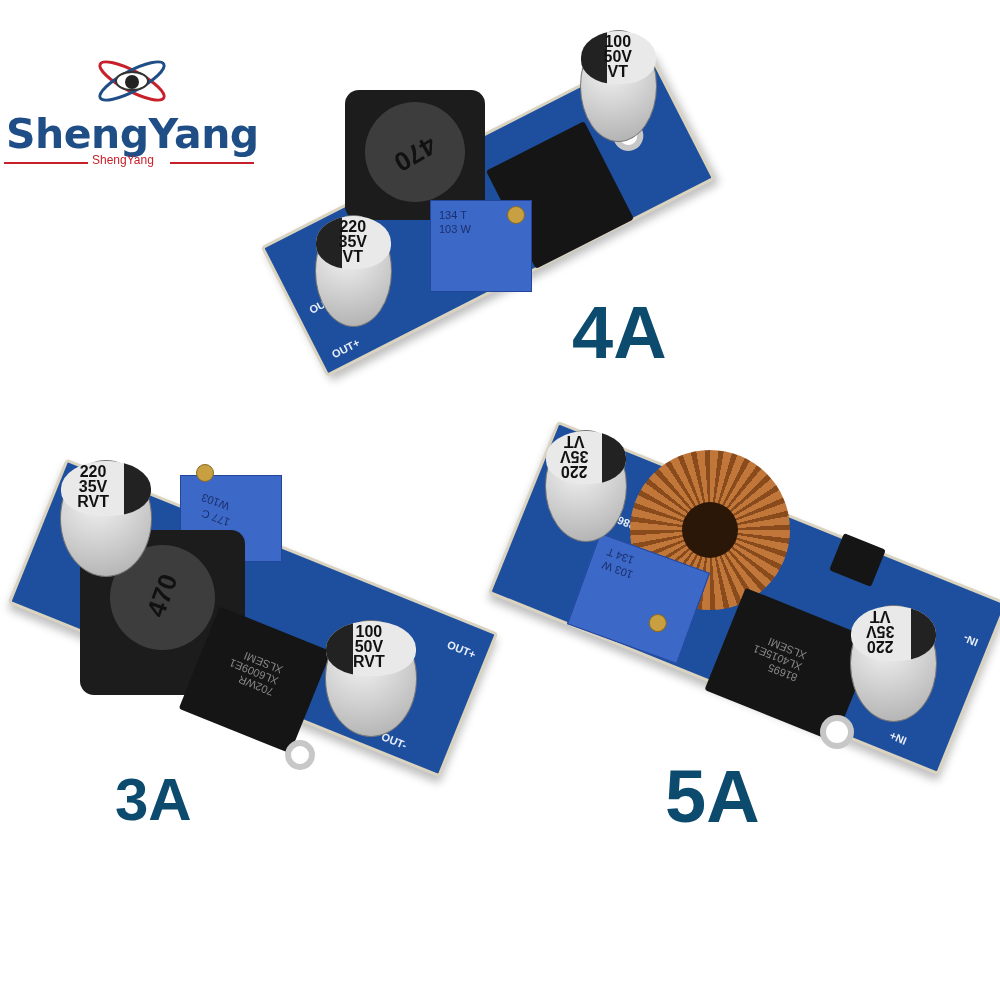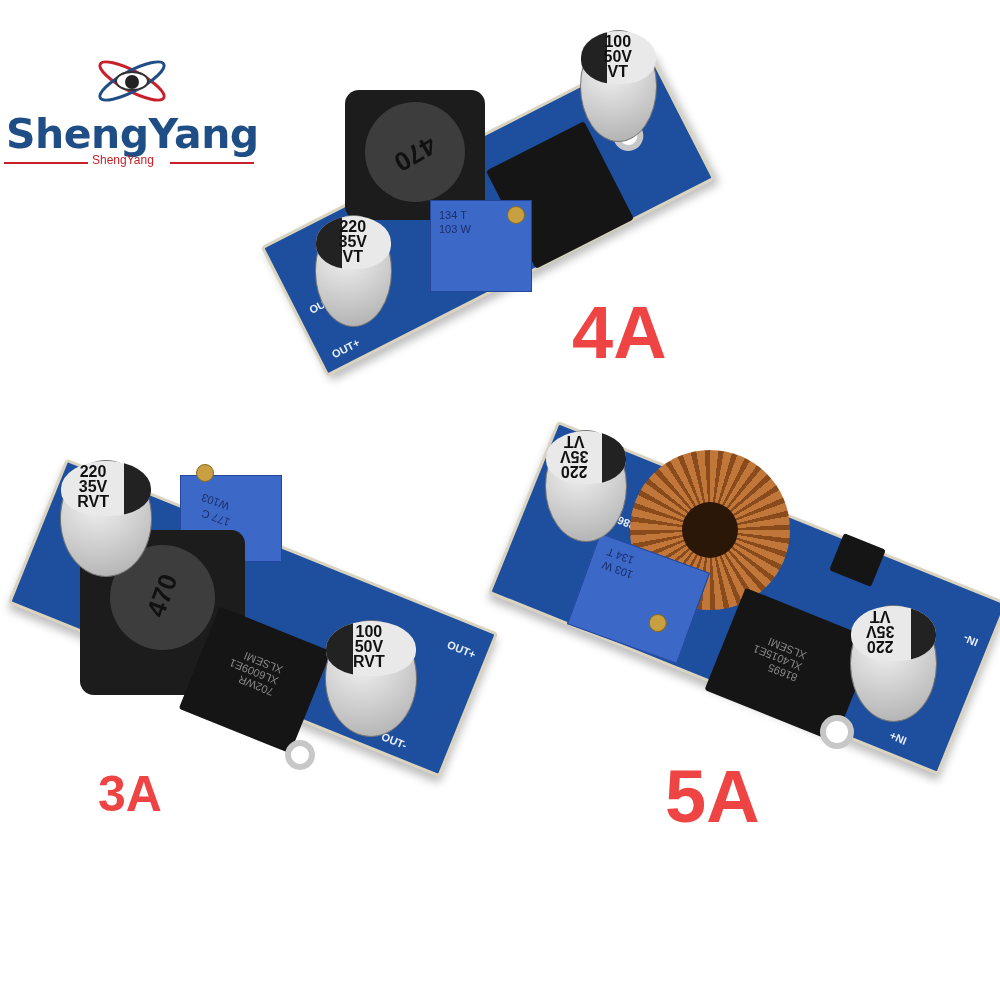--- a/index.html
+++ b/index.html
@@ -21,21 +21,21 @@
   .ind-label{position:absolute;width:100%;text-align:center;color:#111;font-weight:bold;}
   .pot{position:absolute;background:#3c68c8;border:1px solid #23459a;}
   .pot-label{position:absolute;font-size:11px;color:#1b2f6b;line-height:12px;}
   .screw{position:absolute;width:16px;height:16px;border-radius:50%;background:#c8a042;border:1px solid #8a6a1e;}
   .chip{position:absolute;background:#151515;border-radius:3px;}
   .chip-label{position:absolute;font-size:11px;color:#888;line-height:12px;}
   .hole{position:absolute;border-radius:50%;background:#fff;border:6px solid #c7c7c7;}
   .silk{position:absolute;color:#e8eef8;font-size:11px;font-weight:bold;}
   .toroid{position:absolute;border-radius:50%;background:repeating-conic-gradient(#c2773a 0 6deg,#8a4b1c 6deg 10deg);}
   .toroid-hole{position:absolute;border-radius:50%;background:#2a1708;}
-  .amp{position:absolute;color:#ef4444;font-weight:bold;font-family:"Liberation Sans",sans-serif;}
+  .amp{position:absolute;color:#0c4a6e;font-weight:bold;font-family:"Liberation Sans",sans-serif;}
 </style>
 </head>
 <body>
 
 <div class="abs logo">
   <svg class="abs" style="left:92px;top:8px" width="80" height="50">
     <ellipse cx="40" cy="25" rx="36" ry="10" transform="rotate(28 40 25)" fill="none" stroke="#c8202a" stroke-width="3"></ellipse>
     <ellipse cx="40" cy="25" rx="36" ry="10" transform="rotate(-28 40 25)" fill="none" stroke="#1f4e86" stroke-width="3"></ellipse>
     <ellipse cx="40" cy="25" rx="16" ry="9" fill="#fff" stroke="#333" stroke-width="2"></ellipse>
     <circle cx="40" cy="26" r="7" fill="#222"></circle>
@@ -102,21 +102,21 @@
       <div class="cap-label" style="left:18%"><span>220</span><br><span>35V</span><br><span>RVT</span></div>
     </div>
   </div>
   <div class="cap" style="left:325px;top:210px;width:90px;height:115px">
     <div class="cap-top">
         <div class="cap-mark" style="width:30%"></div>
       <div class="cap-label"><span>100</span><br><span>50V</span><br><span>RVT</span></div>
     </div>
   </div>
   <div class="hole" style="left:285px;top:330px;width:18px;height:18px"></div>
-  <div class="amp" style="left:98px;top:355px;font-size:50px">3A</div>
+  <div class="amp" style="left:115px;top:355px;font-size:60px">3A</div>
 </div>
 
 <div class="abs" style="left:490px;top:410px;width:510px;height:450px">
   <div class="board" style="left:15px;top:95px;width:480px;height:180px;transform:rotate(22deg);">
     <div class="silk" style="left:20px;top:40px;transform:rotate(180deg)">-OUT+</div>
     <div class="silk" style="left:90px;top:60px;transform:rotate(180deg)">HW-286</div>
     <div class="silk" style="right:10px;top:40px;transform:rotate(180deg)">IN-</div>
     <div class="silk" style="right:40px;bottom:10px;transform:rotate(180deg)">IN+</div>
   </div>
   <div class="toroid" style="left:140px;top:40px;width:160px;height:160px">

